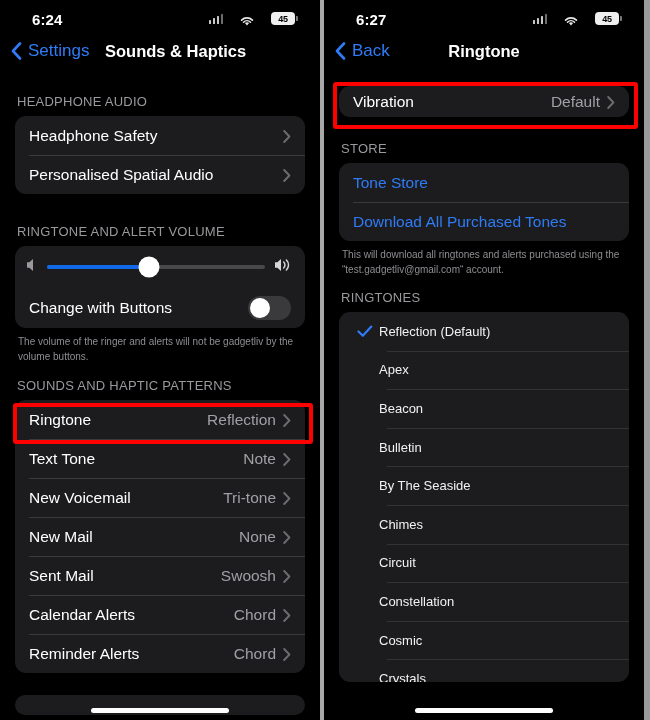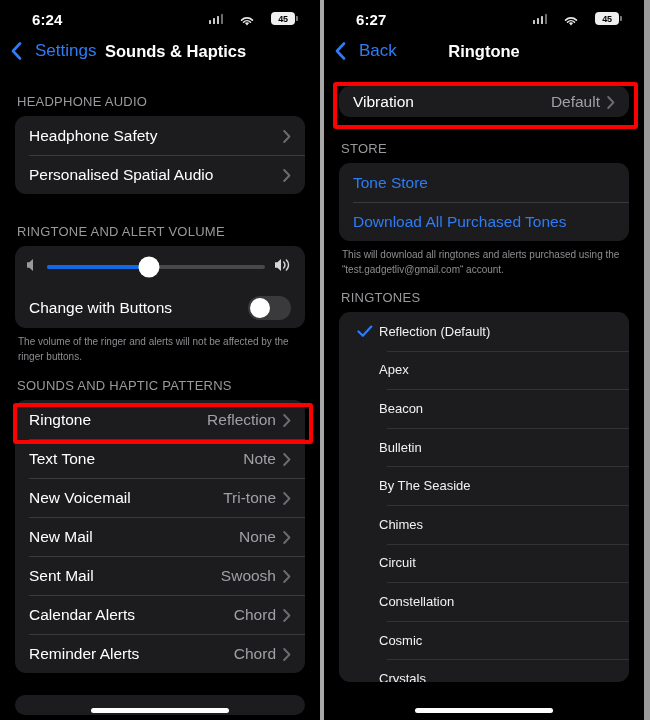--- a/index.html
+++ b/index.html
@@ -23,21 +23,21 @@
   .cell i:nth-child(3){ height:8px; }
   .cell i:nth-child(4){ height:10px; background:#6e6e6e; }
   .wifi{ width:16px; height:12px; position:relative; }
   .batt{ width:24px; height:13px; border-radius:4px; background:#efefef; color:#000;
          font-size:9px; font-weight:bold; display:flex; align-items:center; justify-content:center;
          letter-spacing:-.2px; }
   .batt-cap{ width:2px; height:5px; background:#777; border-radius:0 1px 1px 0; margin-left:1px; }
 
   
   .navbar{ height:38px; position:relative; }
-  .nav-back{ position:absolute; left:11px; top:1px; display:flex; align-items:center; gap:13px;
+  .nav-back{ position:absolute; left:11px; top:1px; display:flex; align-items:center; gap:6px;
              color:#2f7cf6; font-size:17px; }
   .chev-back{ width:11px; height:18px; }
   .nav-title{ position:absolute; left:0; right:0; top:2px; text-align:center; color:#fff;
               font-size:16.5px; font-weight:bold; }
   .nav-title.shift-l{ text-align:left; padding-left:105px; }
 
   
   .content{ position:relative; height:642px; padding:0 15px; }
 
   .section-hdr{ color:#9a9a9e; font-size:13px; letter-spacing:.25px; padding:16px 2px 7px 2px; }
@@ -165,21 +165,21 @@
               </svg>
           </span>
         </div>
         <div class="row" style="height:41px">
           <span class="row-label">Change with Buttons</span>
           <span class="toggle">
               <span class="tk"></span>
             </span>
         </div>
       </div>
-      <div class="footnote">The volume of the ringer and alerts will not be affected by the ringer buttons.</div>
+      <div class="footnote">The volume of the ringer and alerts will not be gadgetliv by the volume buttons.</div>
 
       <div class="section-hdr" style="padding-top:14px">SOUNDS AND HAPTIC PATTERNS</div>
       <div class="card">
         <div class="row">
           <span class="row-label">Ringtone</span>
           <span class="row-value">Reflection</span>
           <span class="chev"><svg viewBox="0 0 8 13" width="8" height="13">
                 <path d="M1.2 1 L6.4 6.5 L1.2 12" stroke="#6c6c70" stroke-width="1.9" fill="none" stroke-linecap="round" stroke-linejoin="round"></path>
               </svg></span>
         </div>

